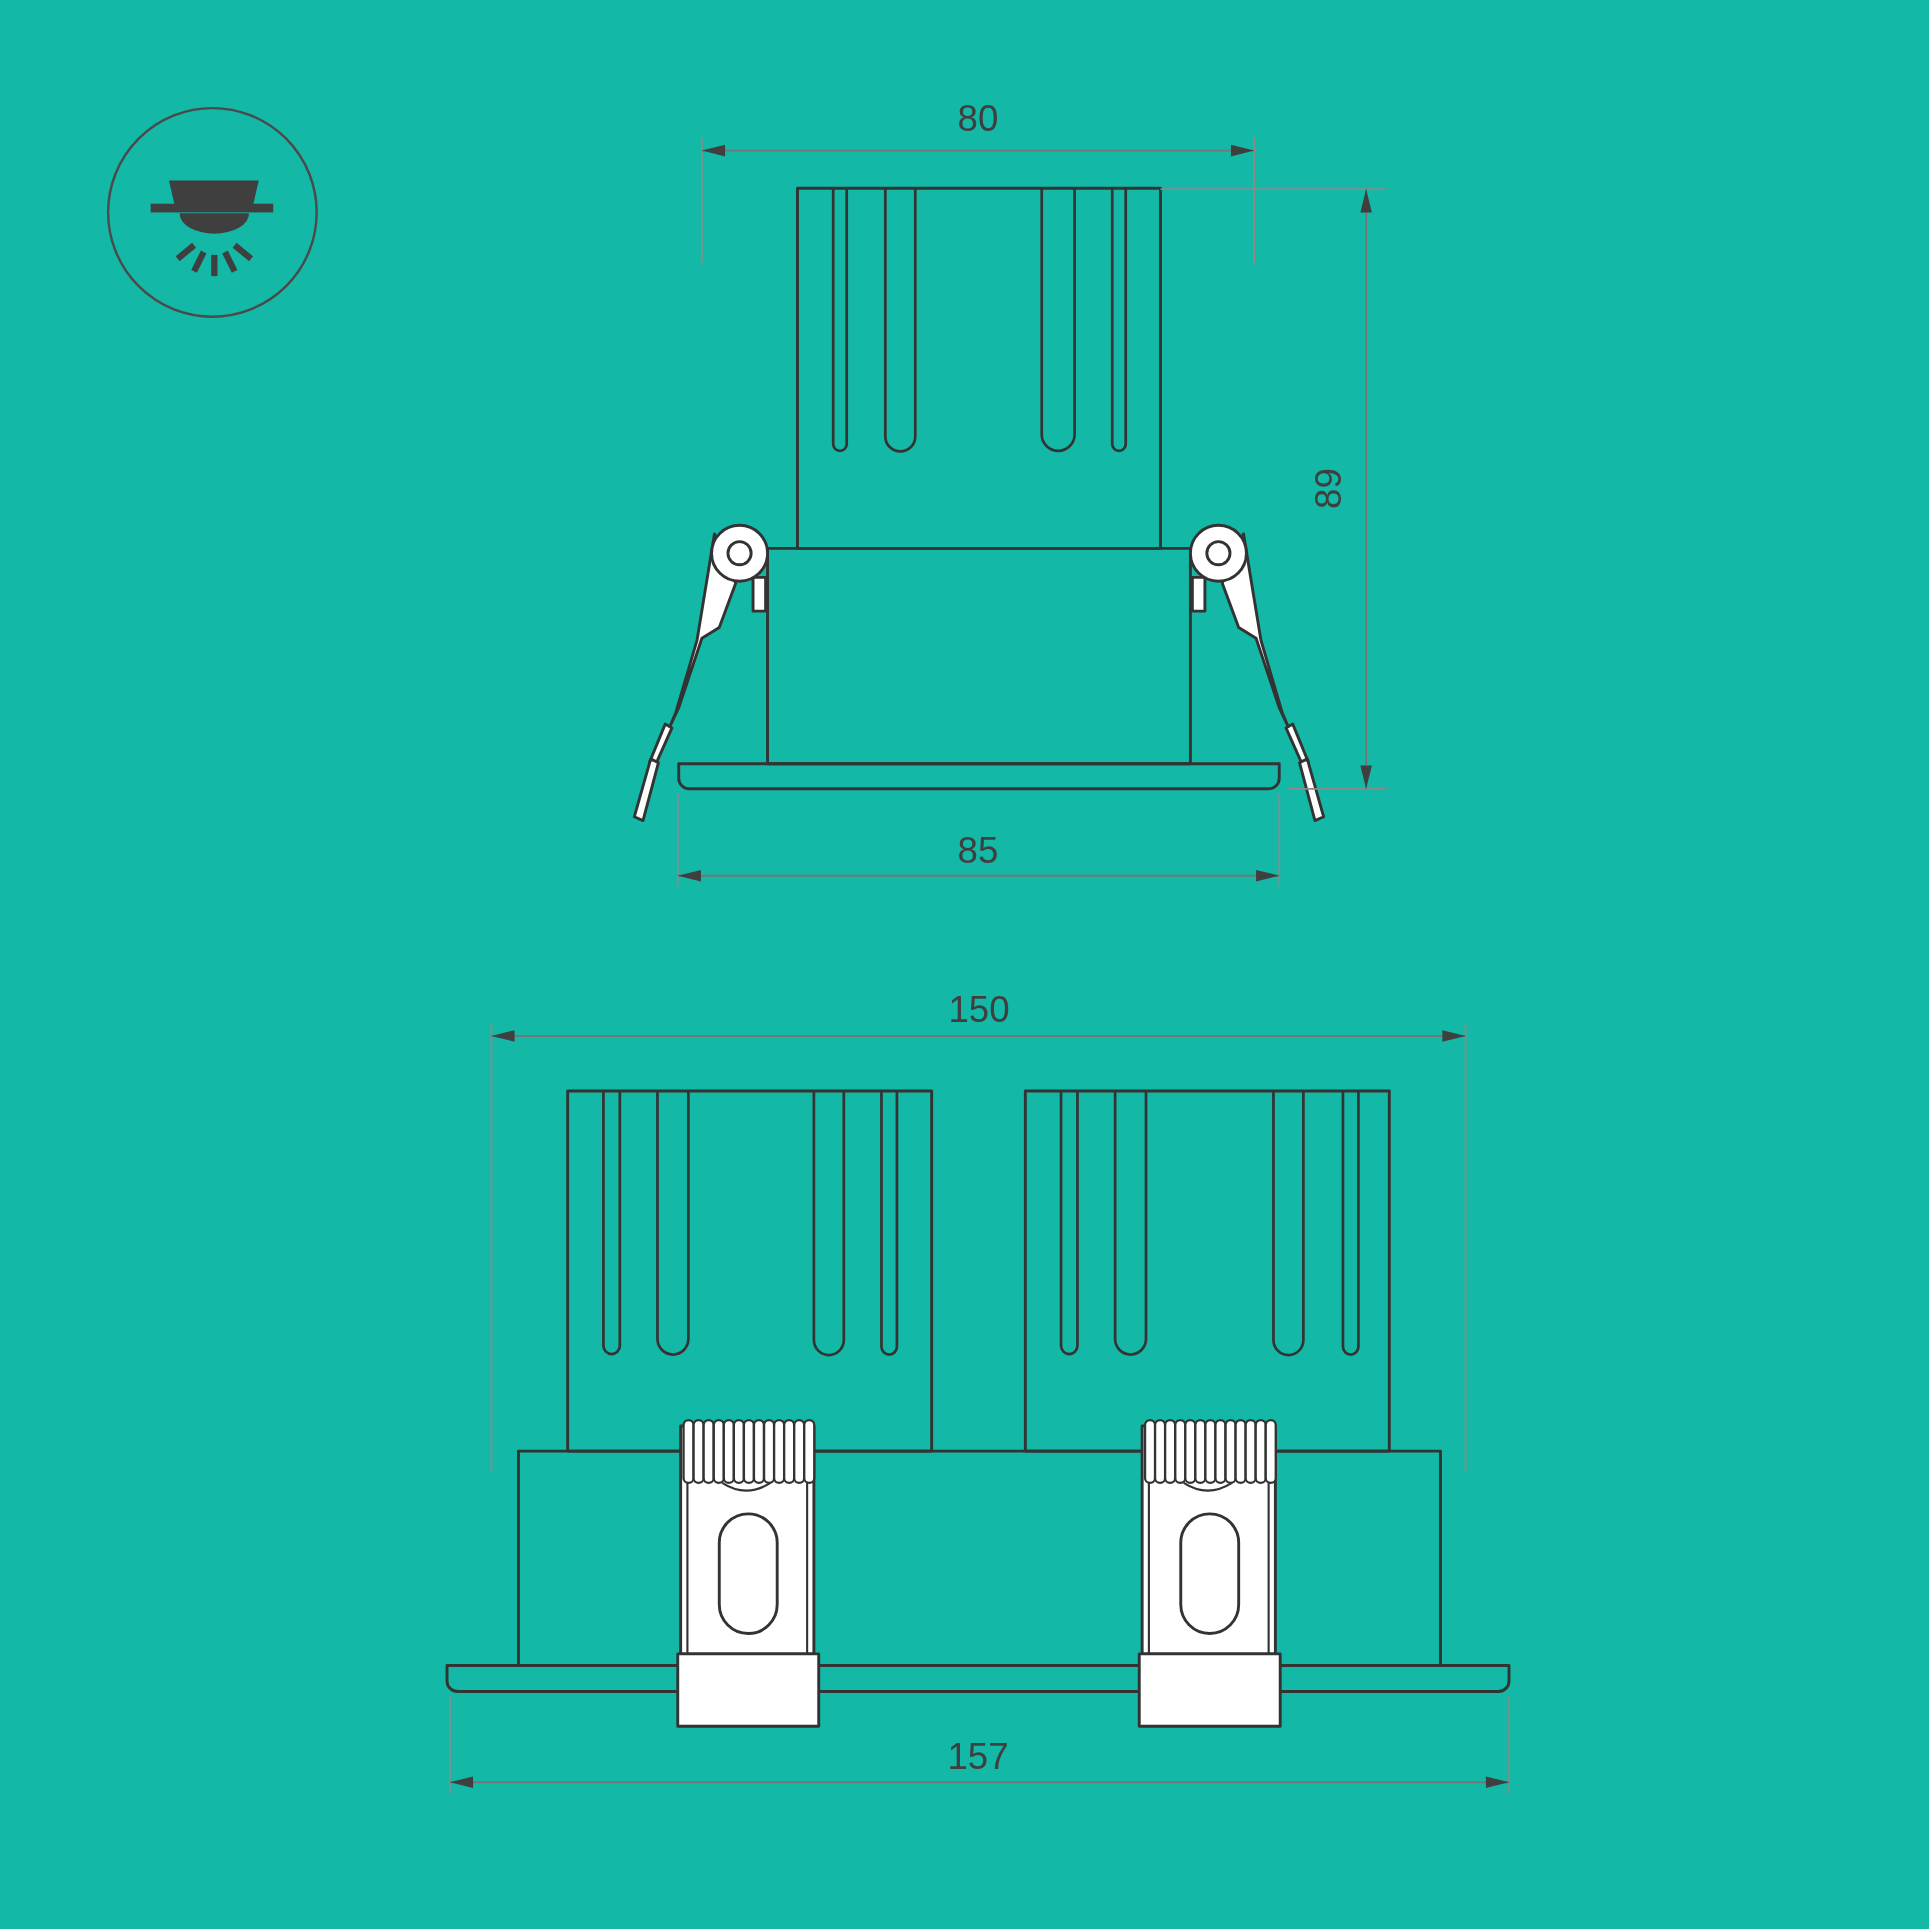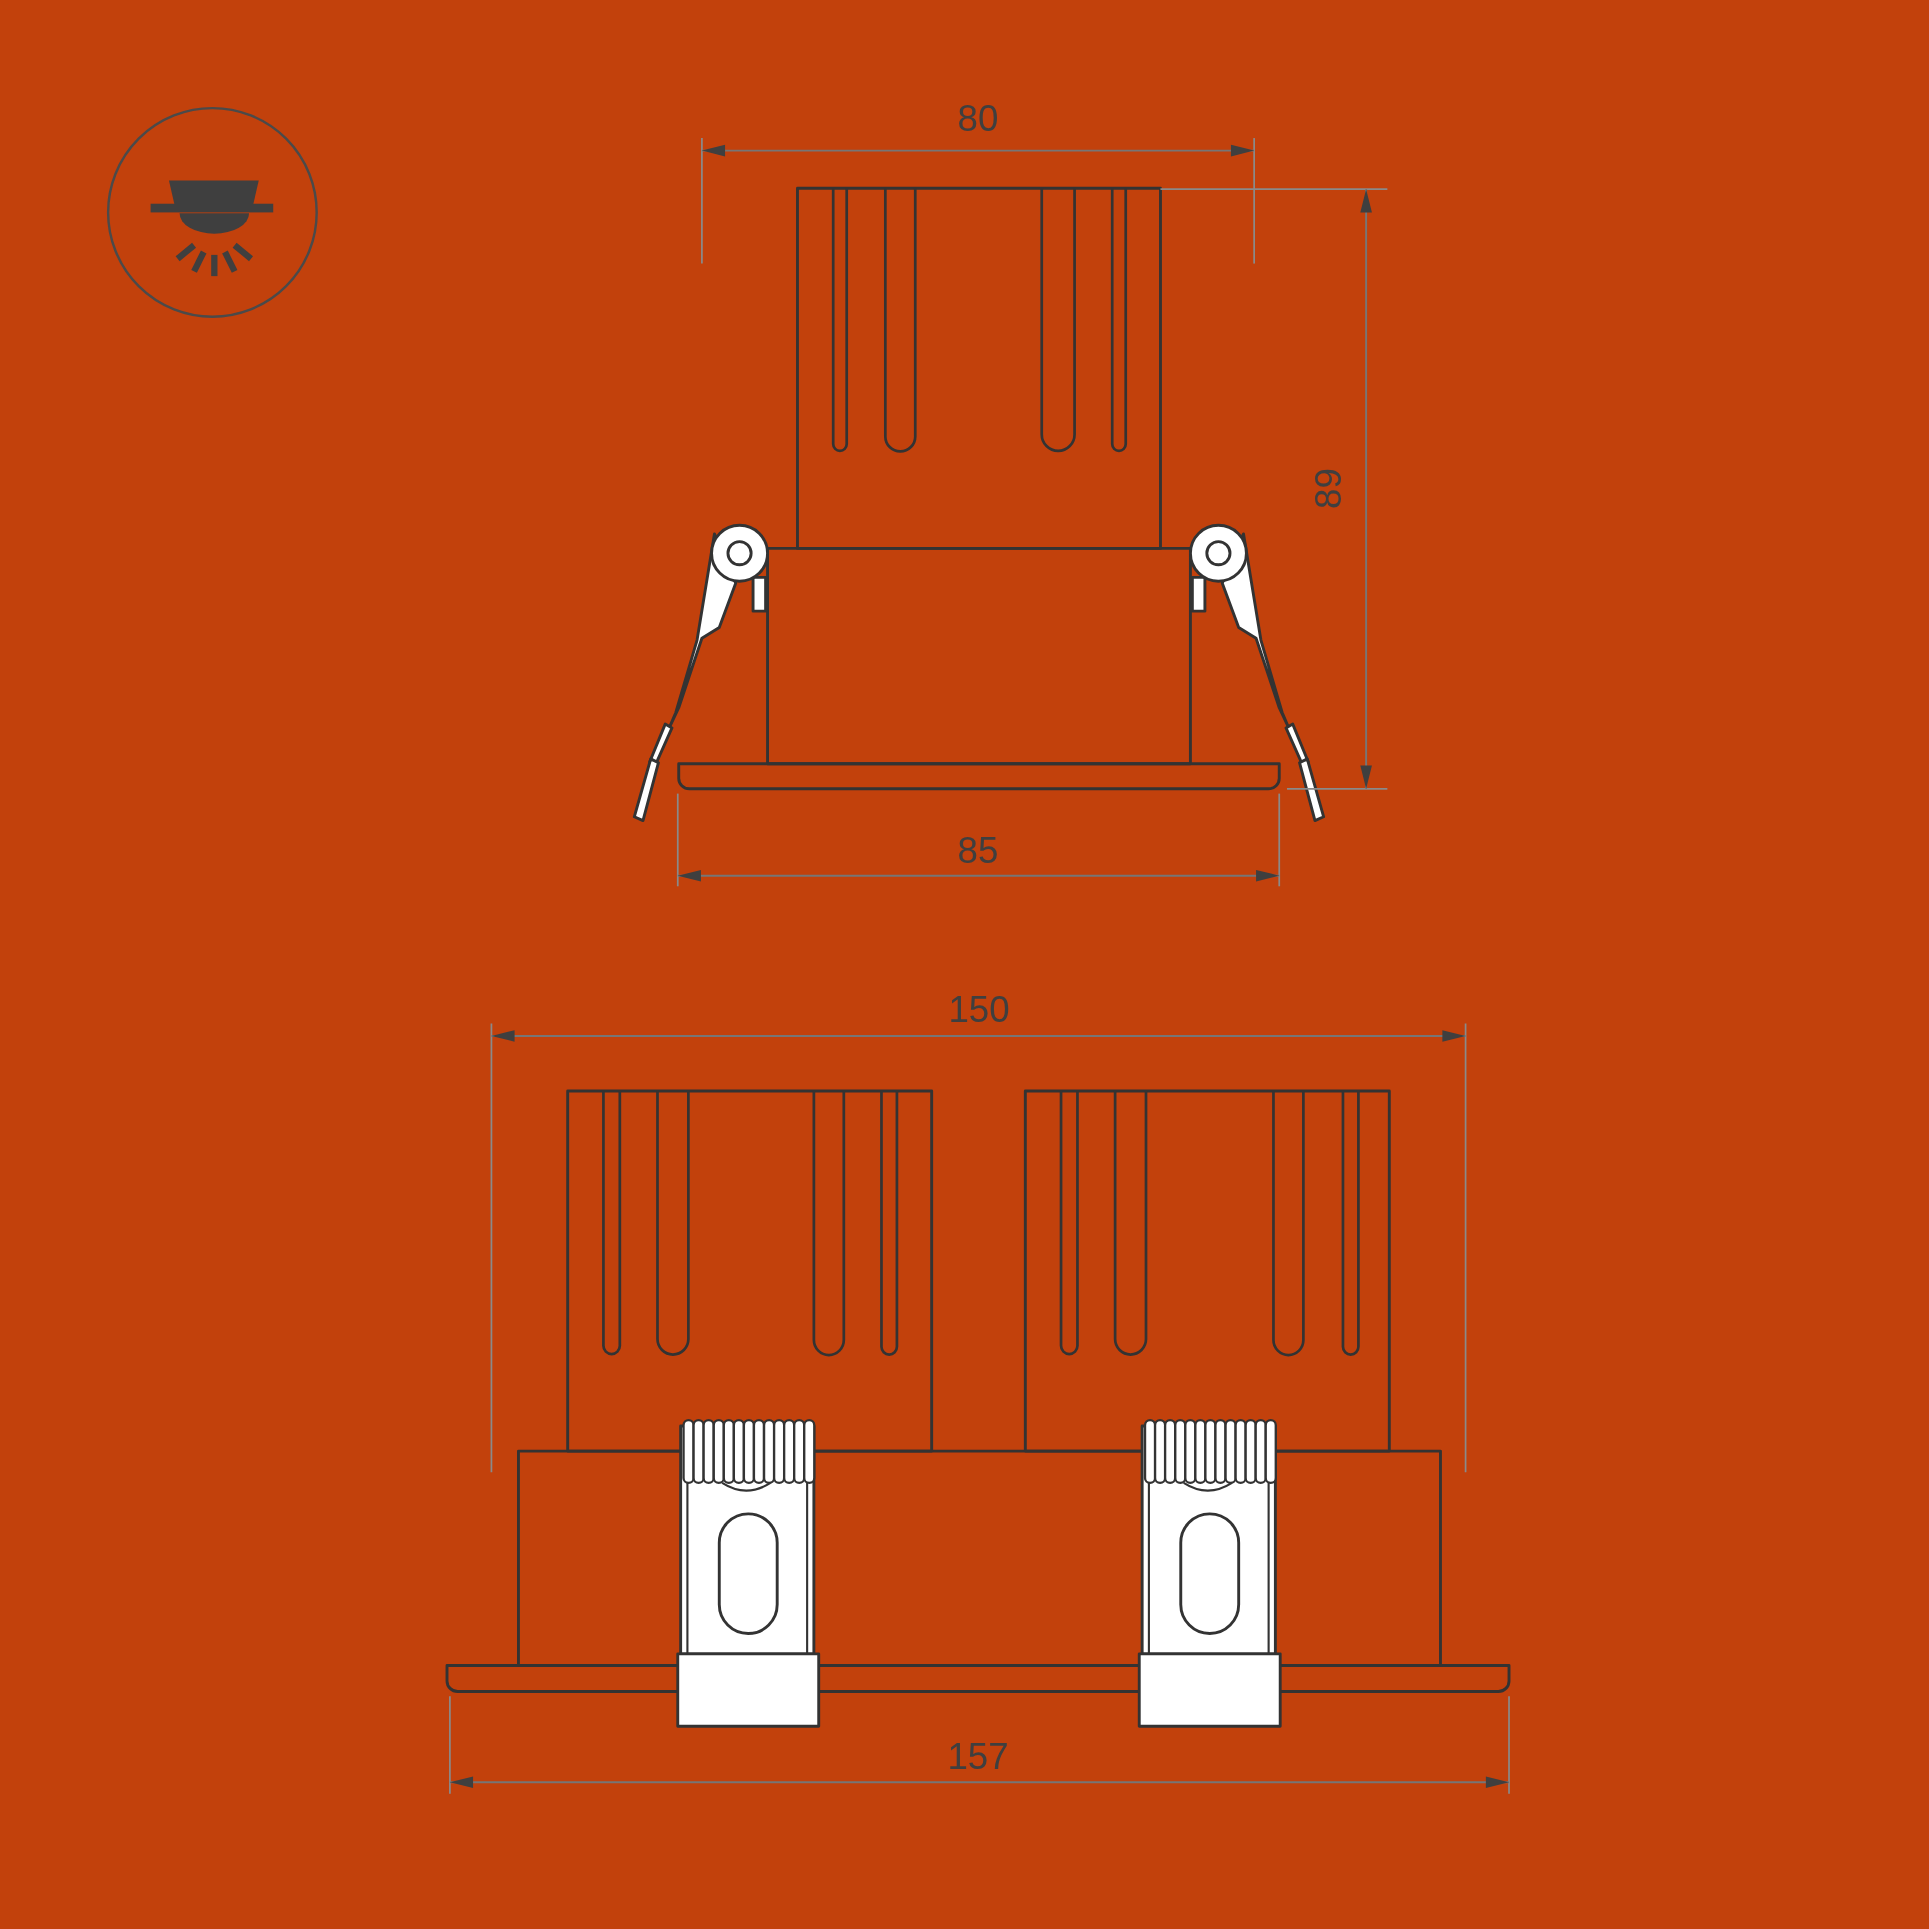--- a/index.html
+++ b/index.html
@@ -5,21 +5,21 @@
   html, body {
     margin: 0;
     padding: 0;
     background: #ffffff;
     font-family: "Liberation Sans", sans-serif;
   }
   #stage {
     position: relative;
     width: 1929px;
     height: 1929px;
-    background: #c2410c;
+    background: #14b8a6;
     overflow: hidden;
   }
   svg { display: block; }
   .part {
     fill: none;
     stroke: #333333;
     stroke-width: 3;
     stroke-linejoin: round;
     stroke-linecap: round;
   }

